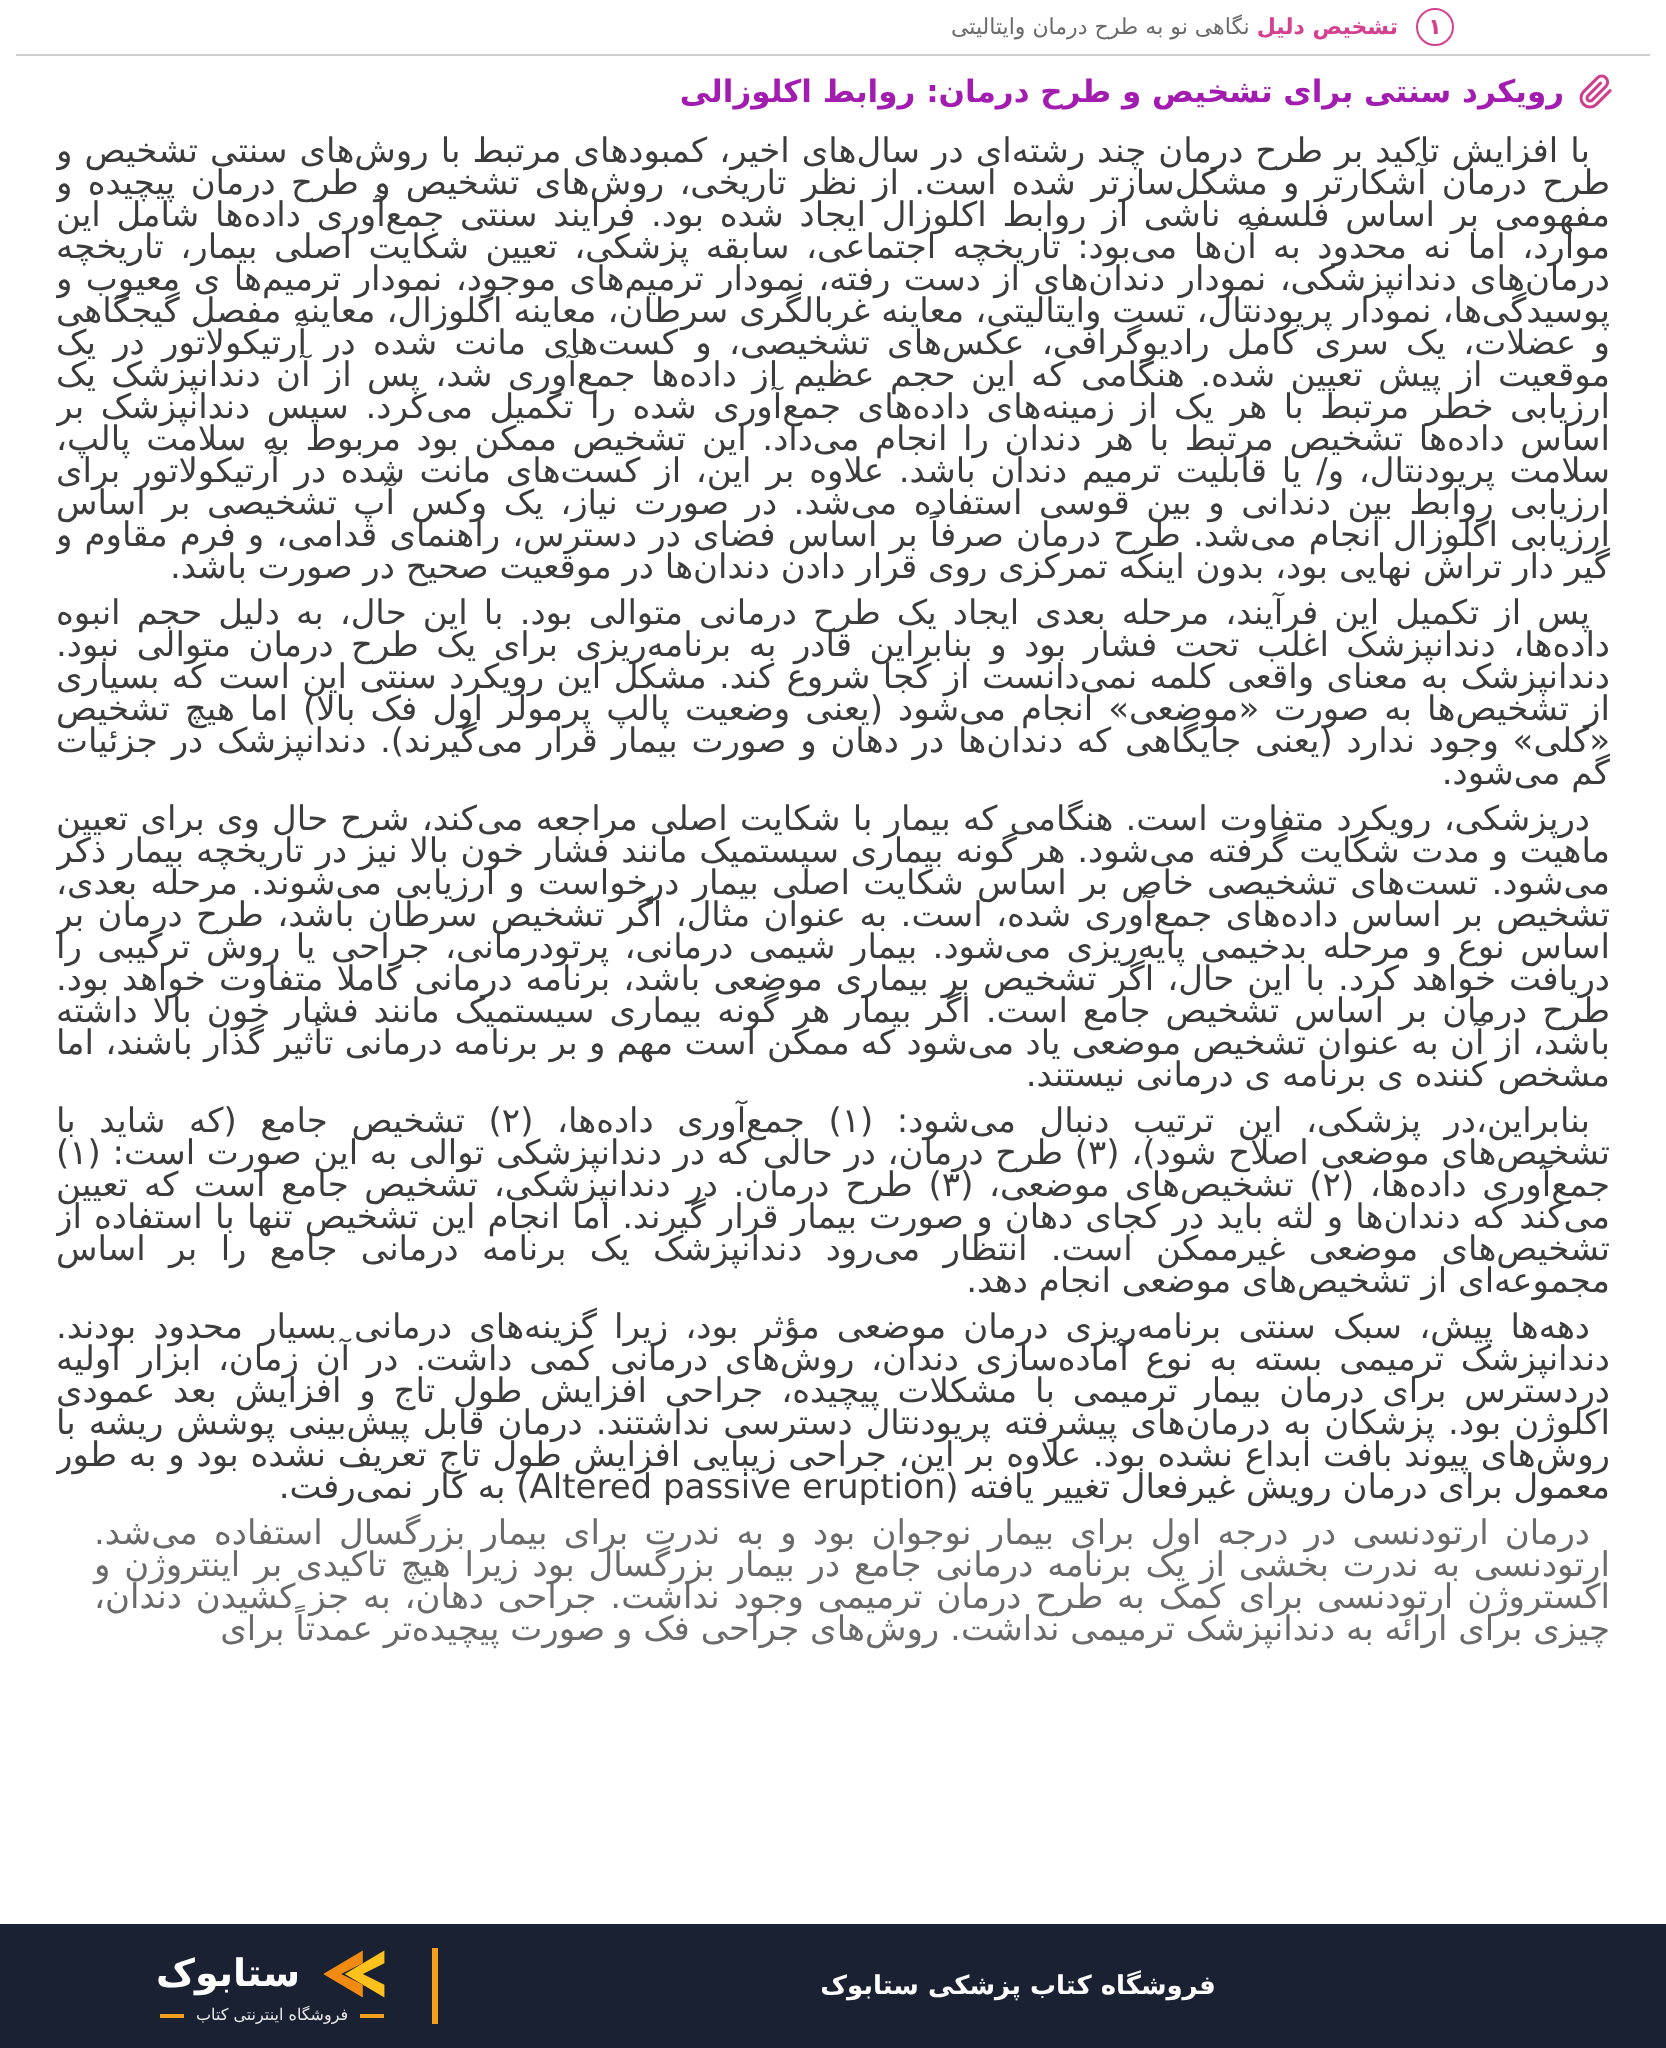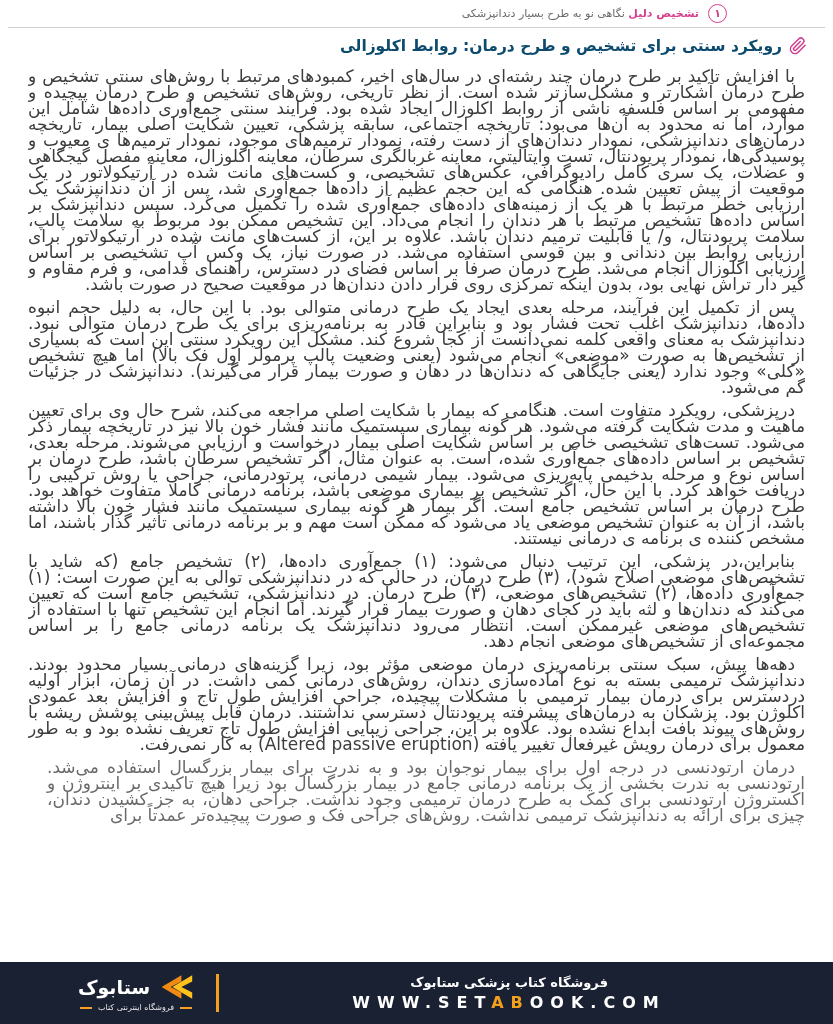--- a/index.html
+++ b/index.html
@@ -18,21 +18,21 @@
   }
   .header-title{font-size:11px;color:#6a6a6a;white-space:nowrap;}
   .header-title .accent{color:#d4418f;font-weight:bold;}
   .header-rule{position:absolute;top:27px;left:8px;right:8px;height:1px;background:#cfcfcf;}
   
   .heading-row{
     position:absolute;top:37px;right:26px;left:26px;direction:rtl;
     display:flex;align-items:center;gap:7px;
   }
   .heading-row .icon{flex:0 0 auto;display:flex;align-items:center;}
-  .heading{font-size:15.5px;font-weight:bold;color:#0c4a6e;}
+  .heading{font-size:15.5px;font-weight:bold;color:#a21caf;}
   
   .content{
     position:absolute;top:68px;right:28px;left:28px;height:896px;overflow:hidden;
     direction:rtl;text-align:justify;color:#3c3c3c;font-size:17px;line-height:16px;
   }
   .content p{margin:0 0 7px 0;text-indent:10px;}
   .content p.faded{color:#6a6a6a;margin-left:19px;}
   .bottom-fade{
     position:absolute;left:0;right:0;bottom:62px;height:78px;pointer-events:none;
     background:linear-gradient(to bottom, rgba(255,255,255,0) 0%, rgba(255,255,255,.85) 55%, #ffffff 100%);
@@ -58,21 +58,21 @@
 <body>
 
 <div class="page">
 
   <div class="header">
     <div class="page-badge">
       <span>۱</span>
     </div>
     <div class="header-title">
       <span class="accent">تشخیص دلیل</span>
-      <span>نگاهی نو به طرح بسیار دندانپزشکی</span>
+      <span>نگاهی نو به طرح درمان وایتالیتی</span>
     </div>
   </div>
   <div class="header-rule"></div>
 
   <div class="heading-row">
     <span class="icon">
       <svg width="18" height="18" viewBox="0 0 24 24" fill="none" stroke="#cf3e8e" stroke-width="2" stroke-linecap="round" stroke-linejoin="round">
         <path d="M21.44 11.05l-9.19 9.19a6 6 0 0 1-8.49-8.49l9.19-9.19a4 4 0 0 1 5.66 5.66l-9.2 9.19a2 2 0 0 1-2.83-2.83l8.49-8.48"></path>
       </svg>
     </span>
@@ -105,19 +105,16 @@
         <span class="logo-dash"></span>
         <span class="logo-subtitle">فروشگاه اینترنتی کتاب</span>
         <span class="logo-dash"></span>
       </div>
     </div>
 
     <div class="footer-divider"></div>
 
     <div class="footer-main">
       <div class="store-title">فروشگاه کتاب پزشکی ستابوک</div>
-      <div class="site-url">
-        <span>WWW.SET</span><span class="hl">AB</span><span>OOK.COM</span>
-      </div>
     </div>
   </div>
 
 </div>
 
 </body></html>

